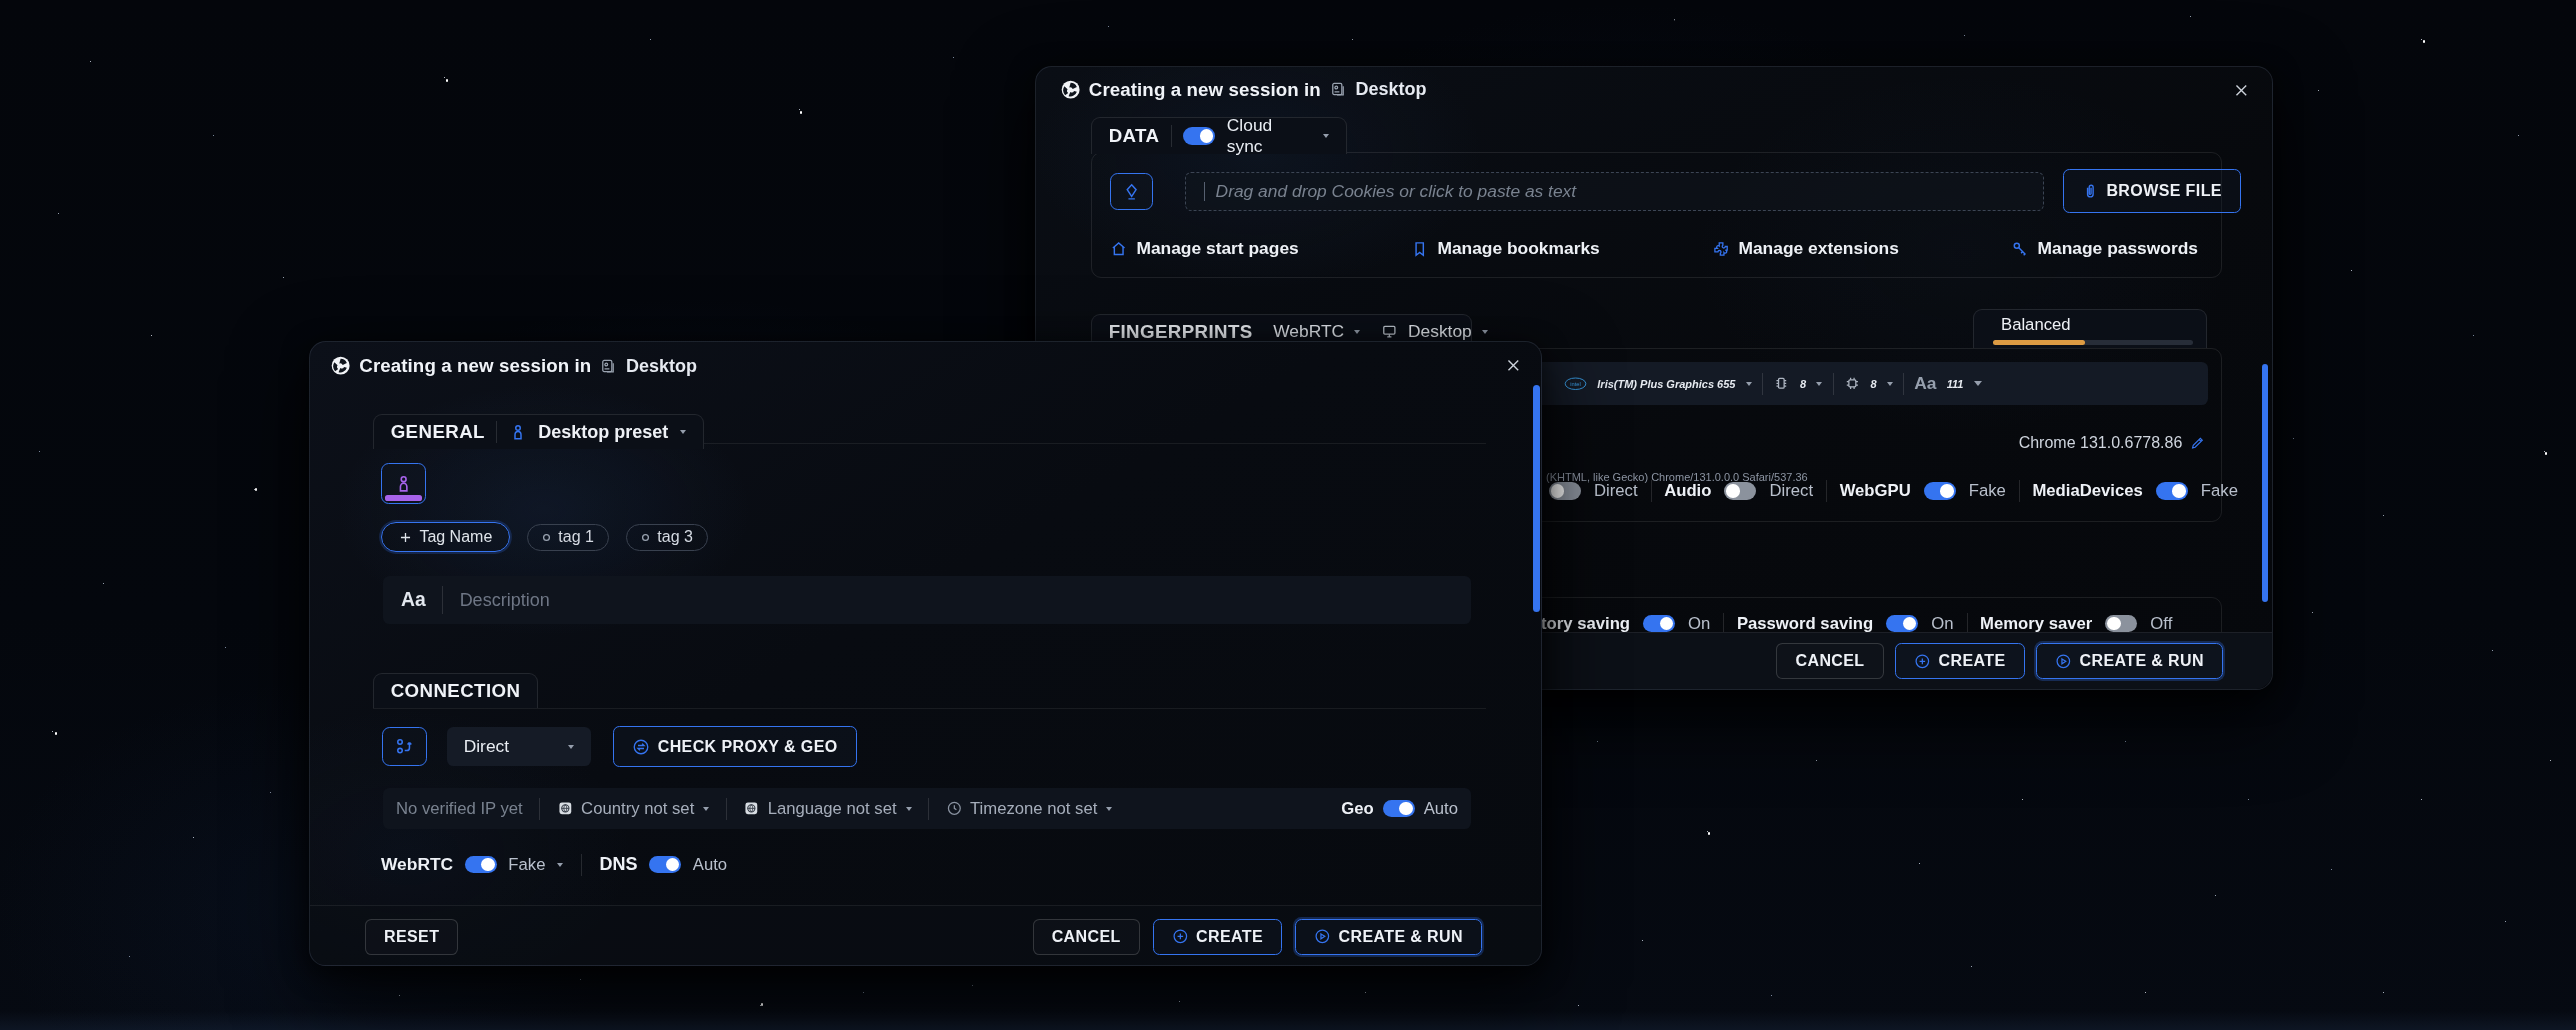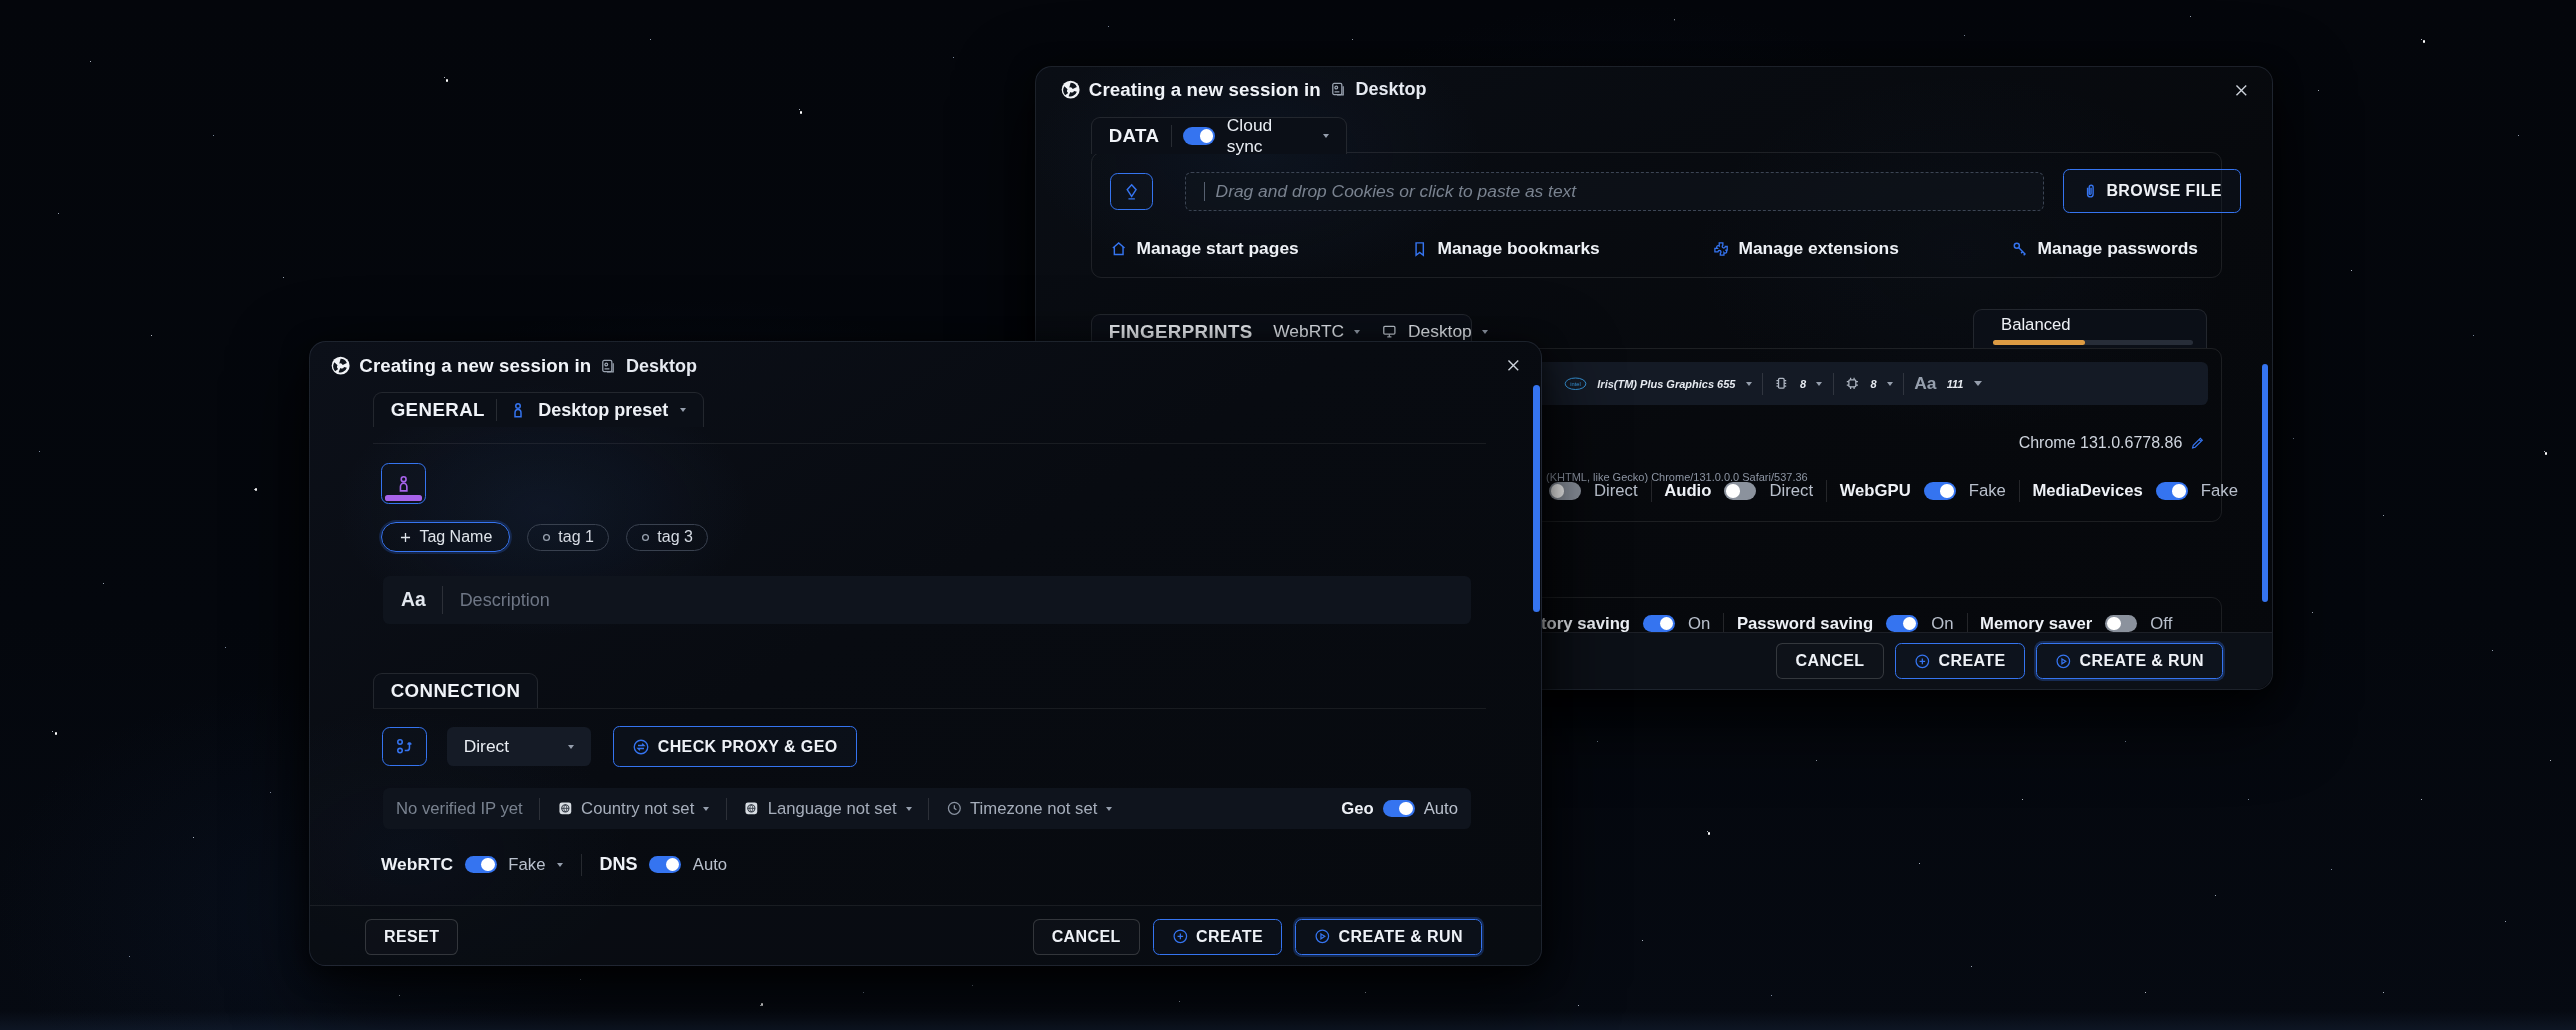--- a/index.html
+++ b/index.html
@@ -368,21 +368,21 @@
   </div>
   <div class="close-btn" style="top:14px; right:18px;">
     <span>
         <svg width="16.7" height="16.7" viewBox="0 0 24 24" stroke="#cdd3db" stroke-width="2" fill="none">
           <path d="M5 5l14 14M19 5L5 19"></path>
         </svg>
       </span>
   </div>
 
   <div class="hline" style="left:63px; right:55px; top:101px;"></div>
-  <div class="tab tabfill" style="left:63px; top:50px; height:35px; z-index:2;">
+  <div class="tab tabfill" style="left:63px; top:72px; height:35px; z-index:2;">
     <span class="tab-label">GENERAL</span>
     <span class="vdiv"></span>
     <span>
         <svg width="18" height="18" viewBox="0 0 24 24" fill="none" stroke="#3574f0" stroke-width="2">
           <circle cx="12" cy="6.5" r="3"></circle>
           <path d="M8 21v-5a4 4.6 0 0 1 8 0v5z"></path>
         </svg>
       </span>
     <span style="font-size:18px; font-weight:700; color:#eef1f6;">Desktop preset</span>
     <span class="caret sm"></span>

